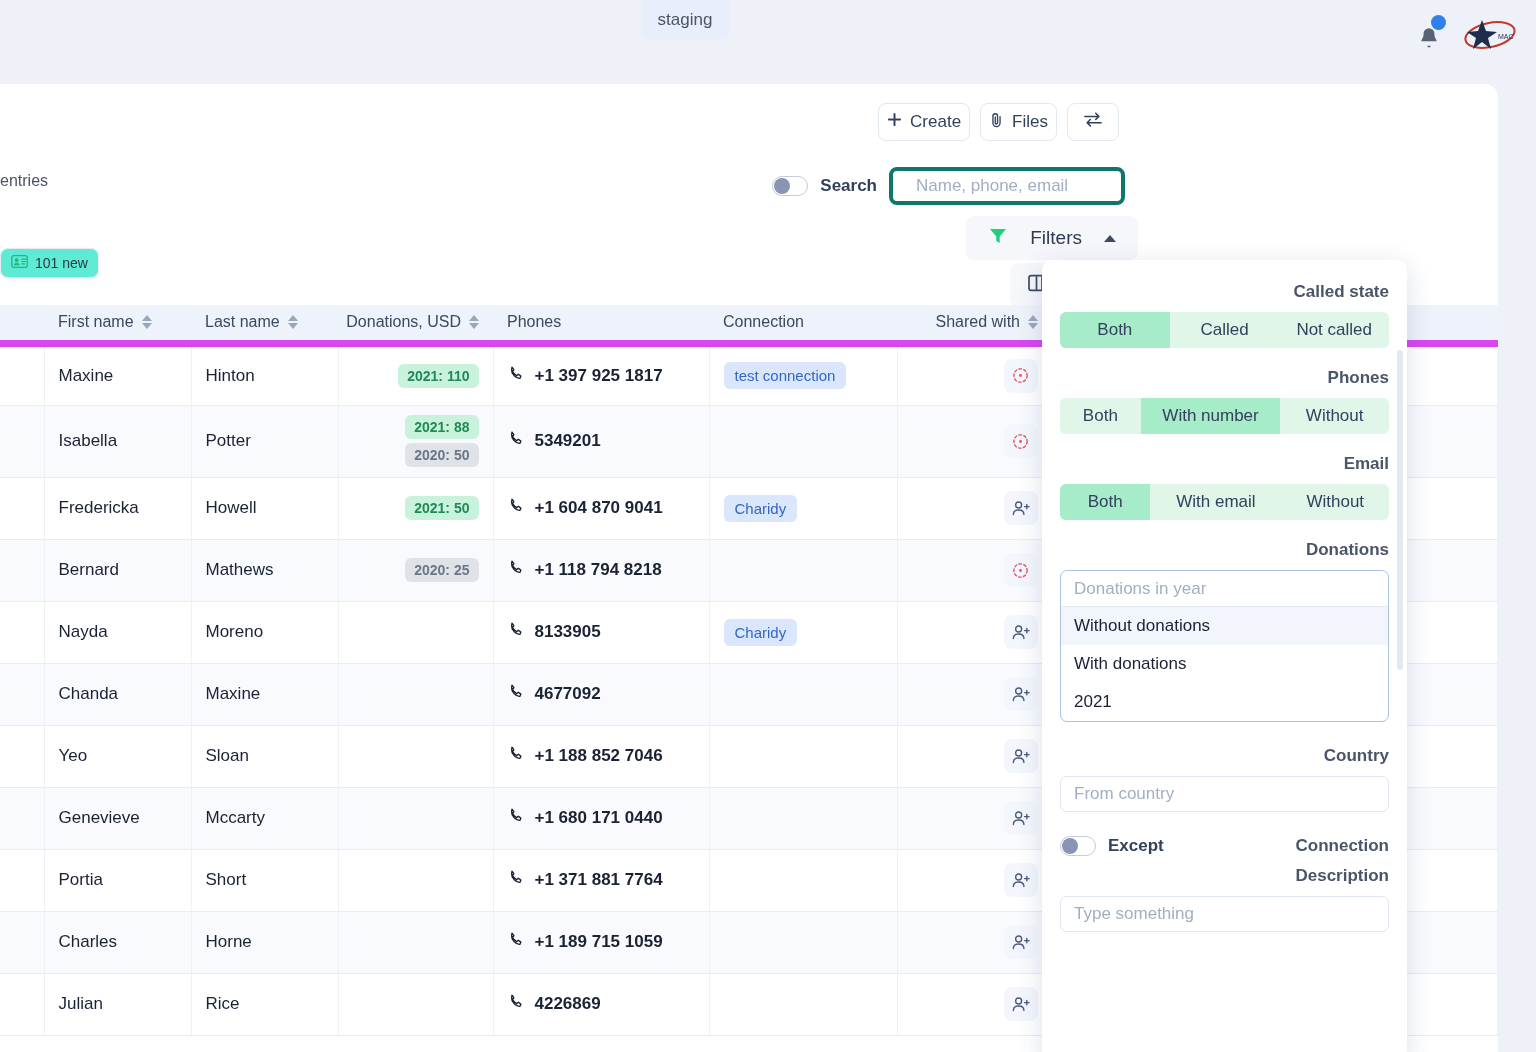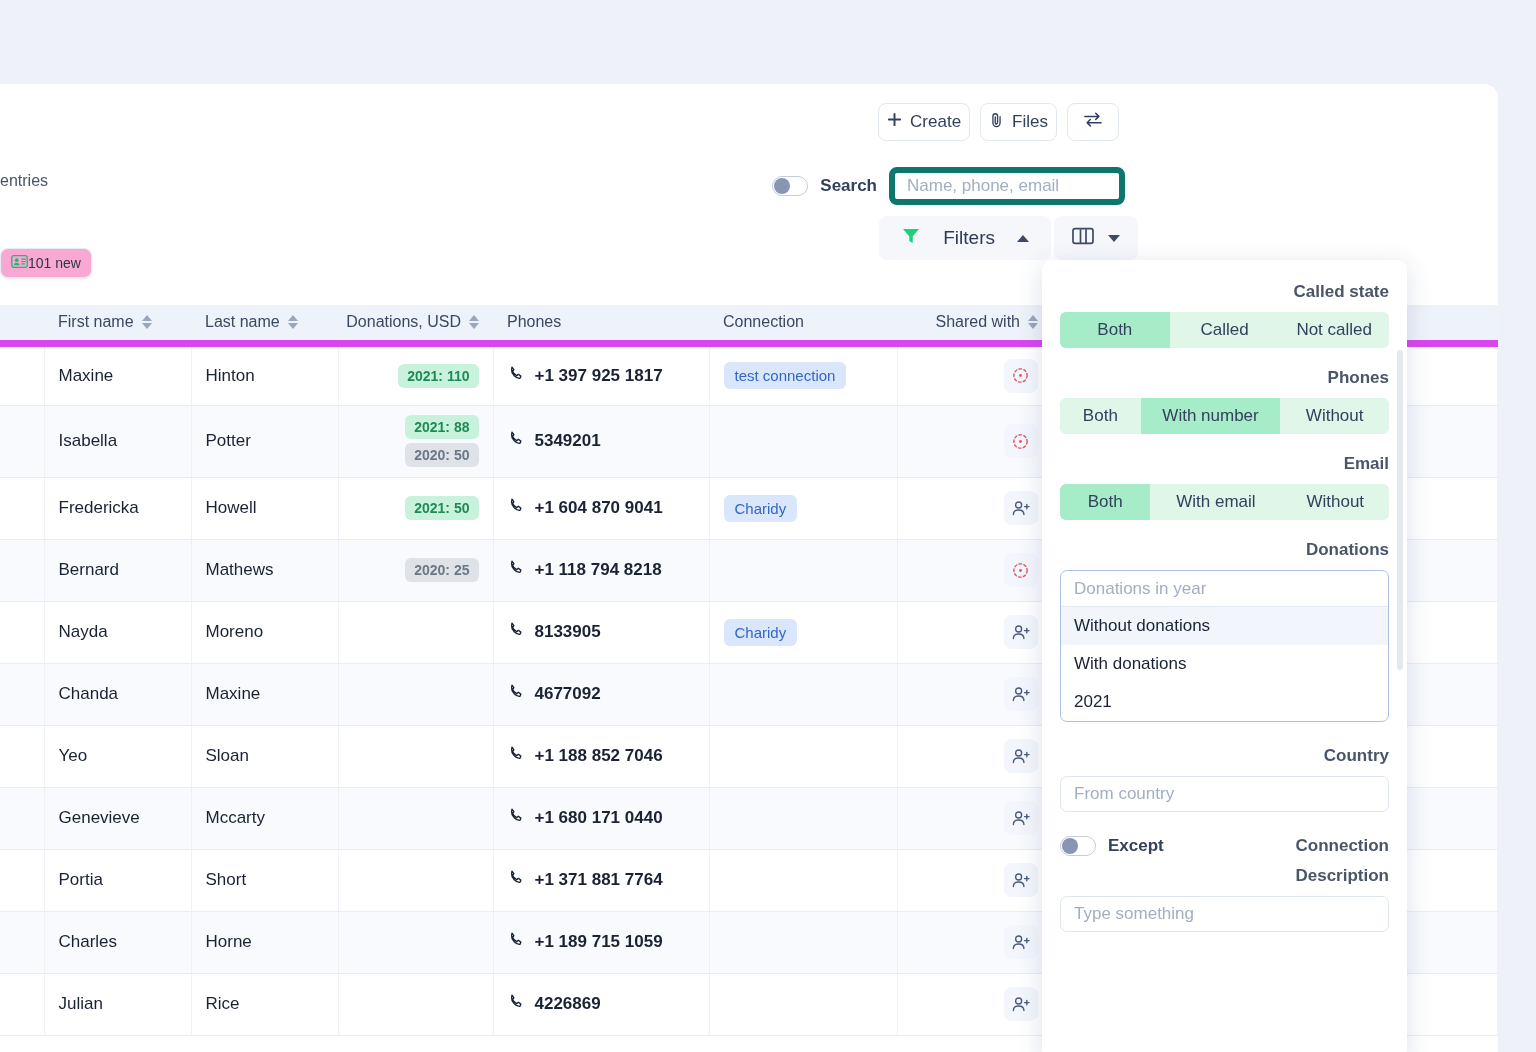--- a/index.html
+++ b/index.html
@@ -53,50 +53,50 @@
     padding: 0 8px; font-size: 17px; color: #33415c; cursor: pointer;
     white-space: nowrap;
   }
   .tbtn.sq { padding: 0 14px; }
   .entries-text {
     position: absolute; left: 340px; top: 88px;
     font-size: 16px; color: #4a5568;
   }
   .new-badge {
     position: absolute; left: 340px; top: 164px;
-    height: 30px; background: #f9a8d4; border: 1px solid #e7ebf2;
+    height: 30px; background: #5eead4; border: 1px solid #e7ebf2;
     border-radius: 8px; box-shadow: 0 1px 3px rgba(30,45,90,.10);
-    display: flex; align-items: center; padding: 12px 10px;
+    display: flex; align-items: center; gap: 7px; padding: 12px 10px;
     font-size: 14px; color: #2d3748; white-space: nowrap;
   }
 
   .search-row {
     position: absolute; right: 373px; top: 83px;
     display: flex; align-items: center; gap: 12px;
   }
   .toggle {
     width: 36px; height: 20px; border-radius: 10px;
     border: 1px solid #c3cbdd; background: #fff; position: relative;
     cursor: pointer; flex: none;
   }
   .toggle .knob {
     position: absolute; left: 1px; top: 1px;
     width: 16px; height: 16px; border-radius: 50%; background: #8896b3;
   }
   .search-label { font-size: 17px; color: #33415c; font-weight: bold; }
   .search-input {
-    width: 236px; height: 38px; border: 6px solid #0f766e; border-radius: 8px;
-    padding: 0 12px; font-size: 17px; color: #33415c;
+    width: 236px; height: 38px; border: 4px solid #0f766e; border-radius: 8px;
+    padding: 0 23px; font-size: 17px; color: #33415c;
     font-family: "Liberation Sans", sans-serif; outline: none; background: #fff;
   }
   .search-input::placeholder { color: #a3aec2; }
 
   .filters-row {
     position: absolute; right: 360px; top: 132px;
-    display: flex; align-items: center; gap: 3px;
+    display: flex; align-items: center; gap: 3px; flex-direction: column;
   }
   .filters-btn {
     height: 44px; background: #f5f7fb; border-radius: 8px;
     display: flex; align-items: center; gap: 22px; padding: 0 22px;
     font-size: 19px; color: #2d3a55; cursor: pointer;
   }
   .cols-btn {
     height: 44px; background: #f5f7fb; border-radius: 8px;
     display: flex; align-items: center; gap: 14px; padding: 0 18px;
     cursor: pointer;
@@ -219,20 +219,41 @@
   .scroll-hint {
     position: absolute; right: 4px; top: 90px; width: 6px; height: 320px;
     background: #e3e8f1; border-radius: 3px;
   }
 </style>
 </head>
 <body>
 
 <div id="root">
 
+  <div class="topbar">
+    <div class="env-chip">staging</div>
+    <div class="topbar-right">
+      <div class="bell-wrap">
+        <span class="bell">
+          <svg width="26" height="26" viewBox="0 0 24 24" fill="#5a6275">
+            <path d="M12 3a5 5 0 0 0-5 5c0 4-2 5-2 7h14c0-2-2-3-2-7a5 5 0 0 0-5-5z"></path>
+            <path d="M10.4 19.2h3.2a1.6 1.6 0 0 1-3.2 0z"></path>
+          </svg>
+        </span>
+        <span class="bell-dot"></span>
+      </div>
+      <div class="brand-logo">
+        <svg width="56" height="34" viewBox="0 0 56 34">
+          <ellipse cx="28" cy="17" rx="25" ry="12" fill="none" stroke="#c0392b" stroke-width="2" transform="rotate(-12 28 17)"></ellipse>
+          <path d="M20 2 L24 13 L35 14 L26 20 L29 31 L20 24 L11 31 L14 20 L5 14 L16 13 Z" fill="#1f2d4d"></path>
+          <text x="36" y="21" font-size="7" fill="#23304d" font-family="Liberation Sans, sans-serif">MAC</text>
+        </svg>
+      </div>
+    </div>
+  </div>
 
   <div class="card">
 
     <div class="btn-row">
       <div class="tbtn">
         <span>
           <svg width="15" height="15" viewBox="0 0 16 16">
               <path d="M8 2v12M2 8h12" stroke="#33415c" stroke-width="2.1" stroke-linecap="round"></path>
             </svg>
         </span>

